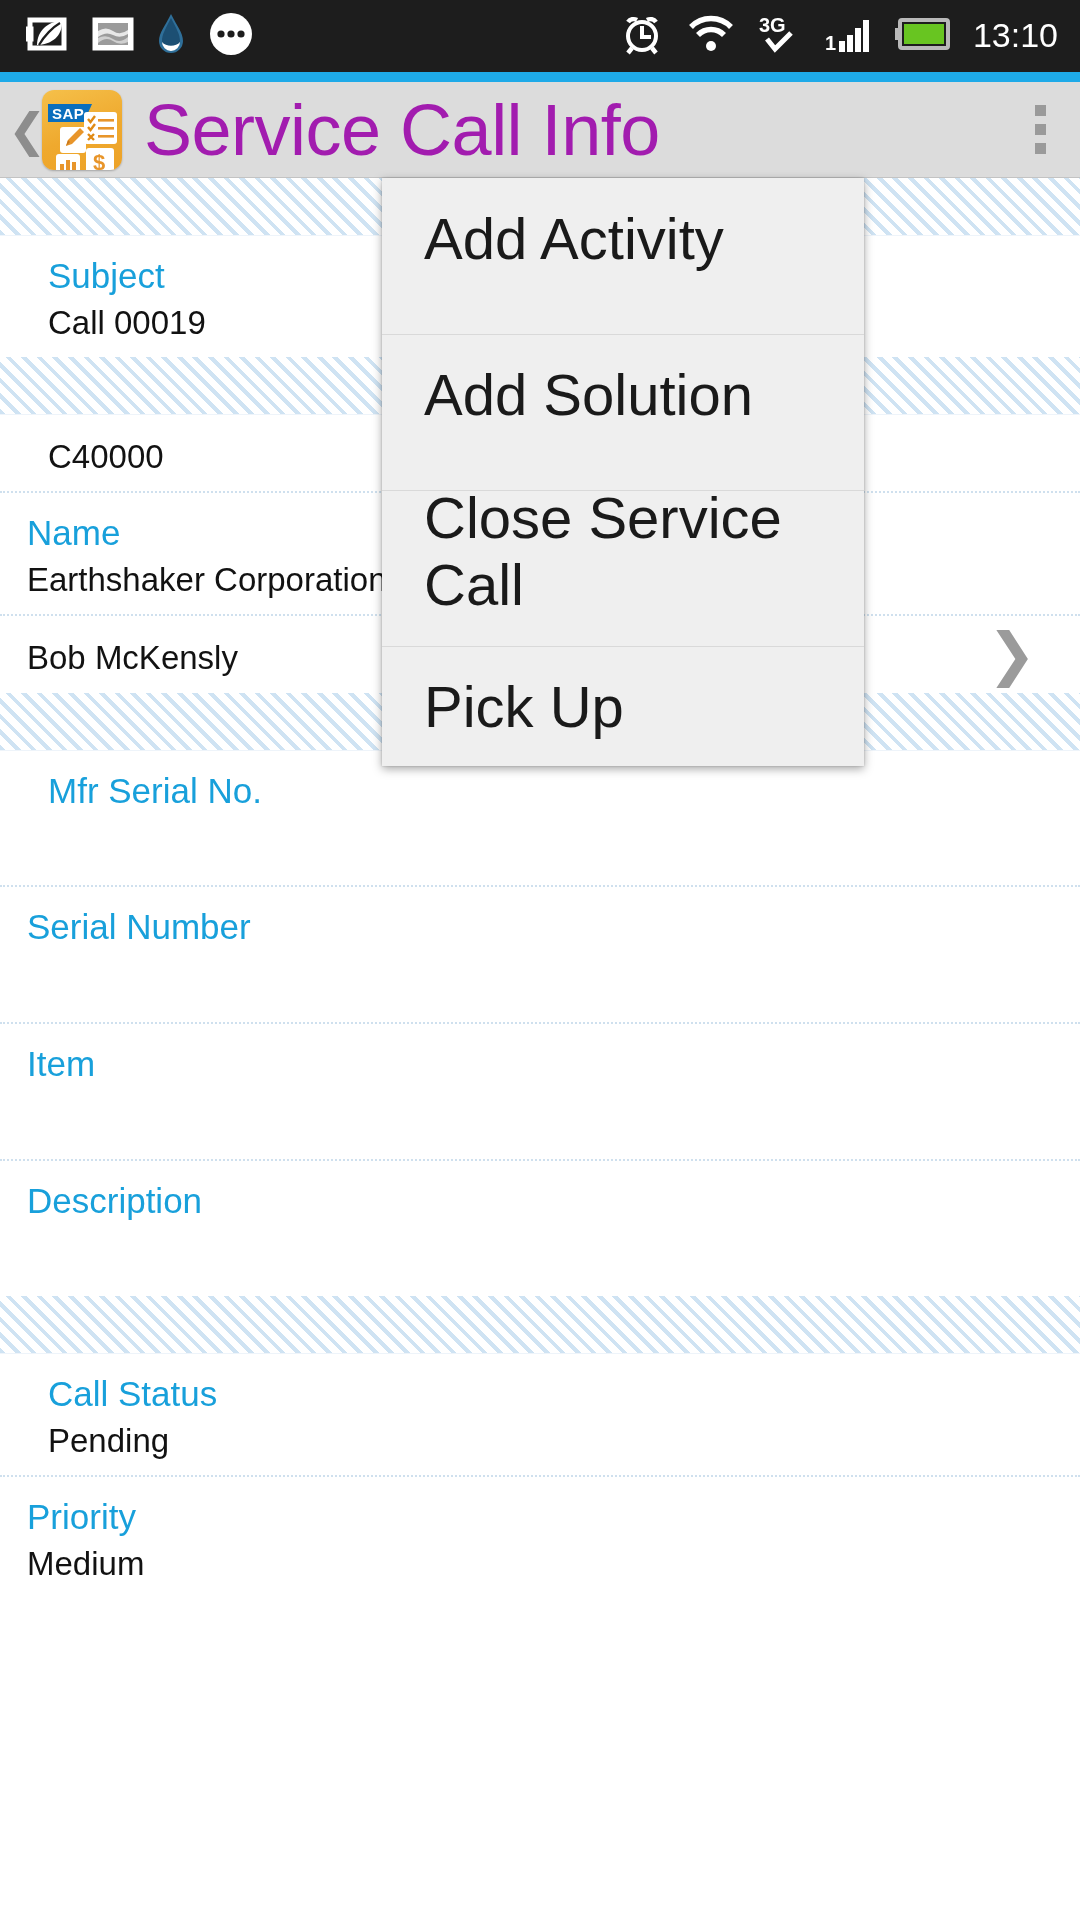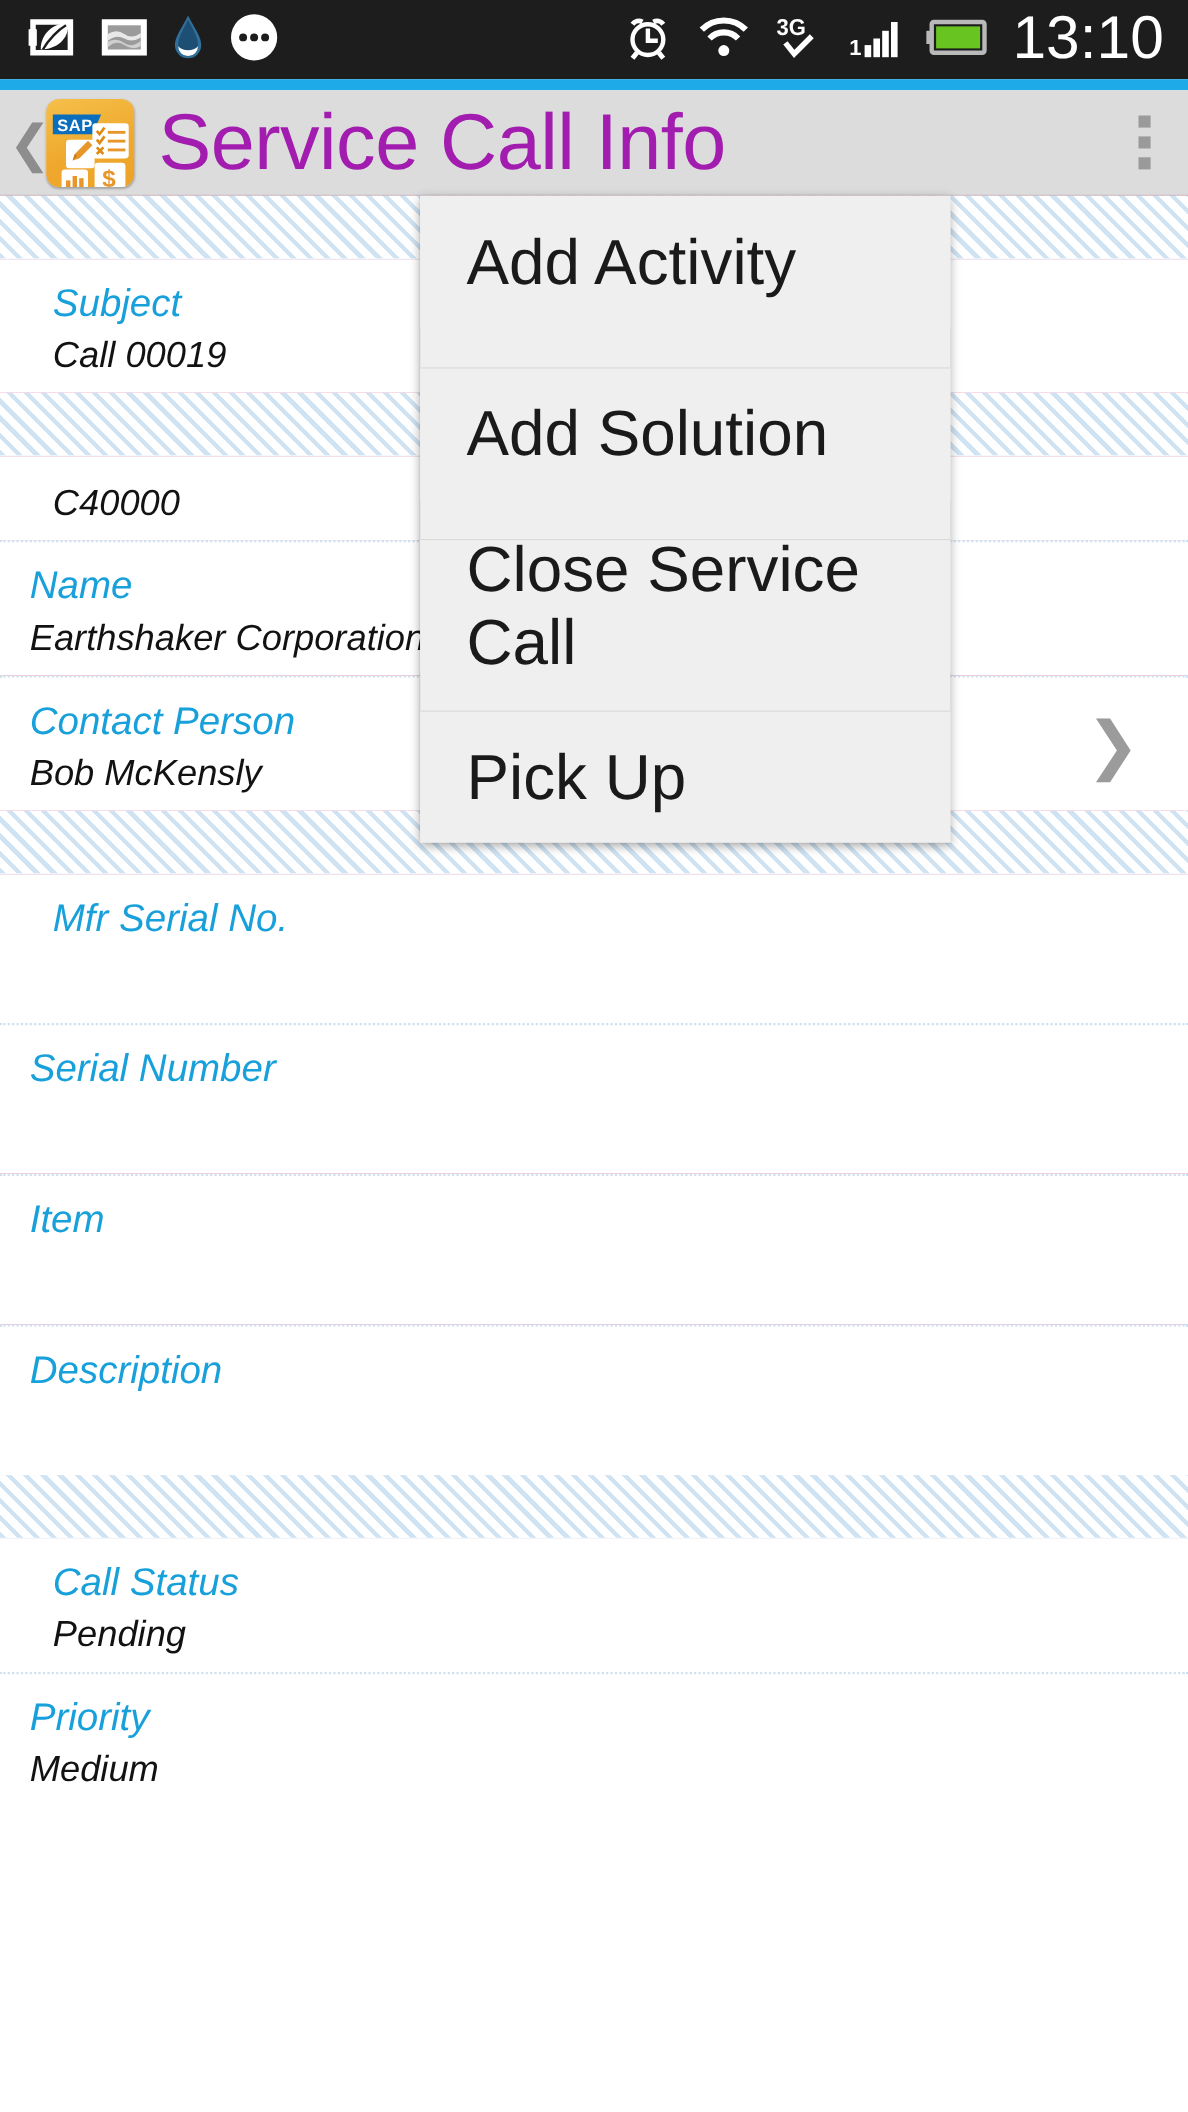--- a/index.html
+++ b/index.html
@@ -13,21 +13,21 @@
   
   .statusbar{
     position:absolute; left:0; top:0; width:1080px; height:72px;
     background:#1d1d1d;
     display:flex; align-items:center;
   }
   .sb-left{ display:flex; align-items:center; gap:22px; padding-left:26px; }
   .sb-right{ margin-left:auto; display:flex; align-items:center; gap:22px; padding-right:22px; }
   .sb-icon{ display:block; }
   .sb-clock{
-    color:#ffffff; font-size:55px; letter-spacing:0px; line-height:1;
+    color:#ffffff; font-size:34px; letter-spacing:0px; line-height:1;
     font-family:"Liberation Sans", sans-serif; padding-bottom:3px;
   }
 
   
   .accentline{
     position:absolute; left:0; top:72px; width:1080px; height:10px;
     background:#1eaae8;
   }
   .appbar{
     position:absolute; left:0; top:82px; width:1080px; height:96px;
@@ -51,22 +51,21 @@
   }
   .overflow{
     margin-left:auto; margin-right:34px;
     display:flex; flex-direction:column; gap:8px; align-items:center;
   }
   .overflow span{ width:11px; height:11px; background:#9a9a9a; display:block; }
 
   
   .content{
     position:absolute; left:0; top:178px; width:1080px; height:1328px;
-    background:#be185d;
-    font-style:italic;
+    background:#fde047;
   }
   .stripe{
     height:58px; width:100%;
     background-color:#ffffff;
     background-image:repeating-linear-gradient(
       45deg,
       #cfe3f3 0px, #cfe3f3 4px,
       #ffffff 4px, #ffffff 11px);
     border-bottom:1px solid #eef4fa;
   }
@@ -253,21 +252,20 @@
   <div class="stripe"></div>
   <div>
     <div class="row">
       <span class="val">C40000</span>
     </div>
     <div class="row">
       <span class="lbl">Name</span>
       <span class="val">Earthshaker Corporation</span>
     </div>
     <div class="row">
-      <span class="lbl">Contact Person</span>
       <span class="val">Bob McKensly</span>
       <span class="row-chevron">❯</span>
     </div>
   </div>
 
   <div class="stripe"></div>
   <div>
     <div class="row">
       <span class="lbl">Mfr Serial No.</span>
       <span class="val empty"></span>

